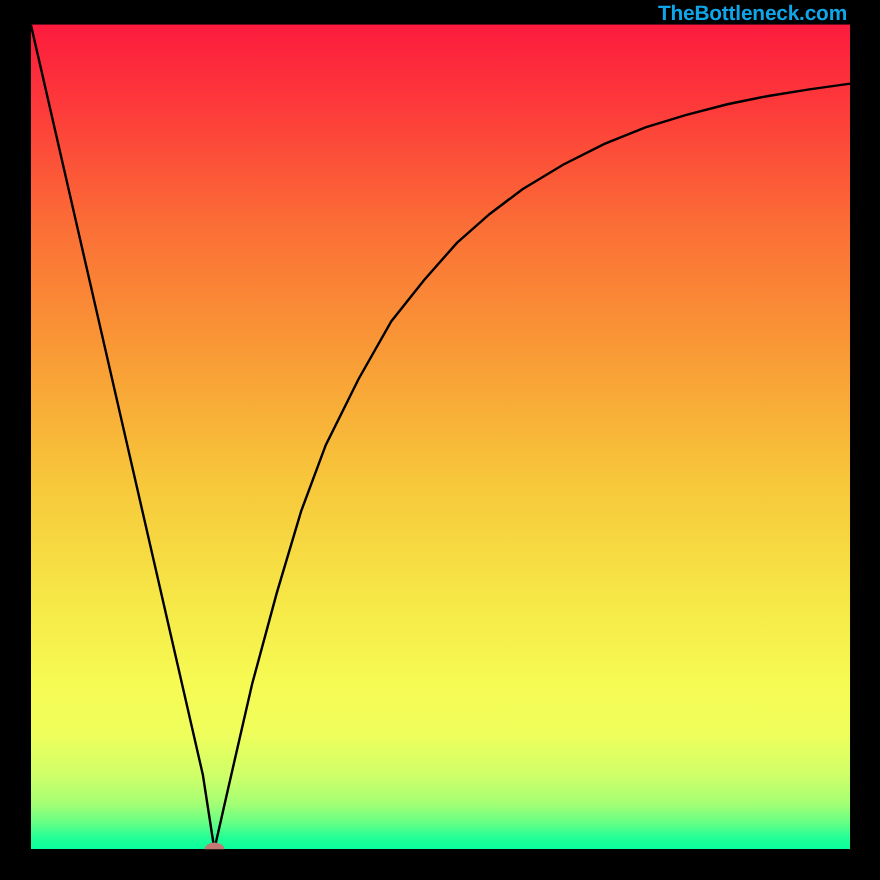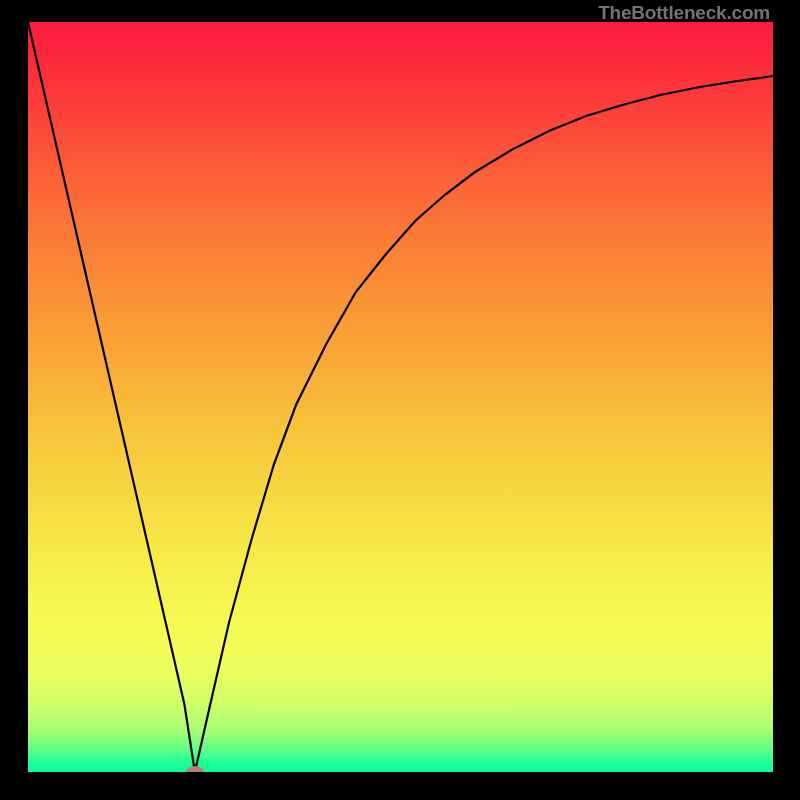--- a/index.html
+++ b/index.html
@@ -29,21 +29,21 @@
     position: absolute;
     left: 0;
     top: 0;
     width: 100%;
     height: 100%;
   }
   .attribution {
     position: absolute;
     top: 2px;
     right: 30px;
-    color: #737373;
+    color: #0ea5e9;
     font-size: 19px;
     font-weight: bold;
     letter-spacing: -0.2px;
     font-family: Arial, Helvetica, sans-serif;
   }
   .marker {
     position: absolute;
     width: 18px;
     height: 12px;
     border-radius: 50%;

